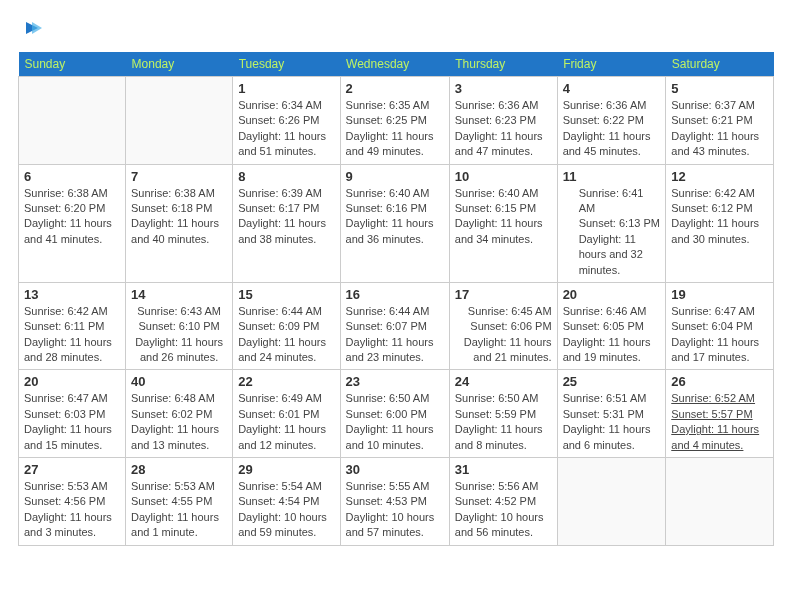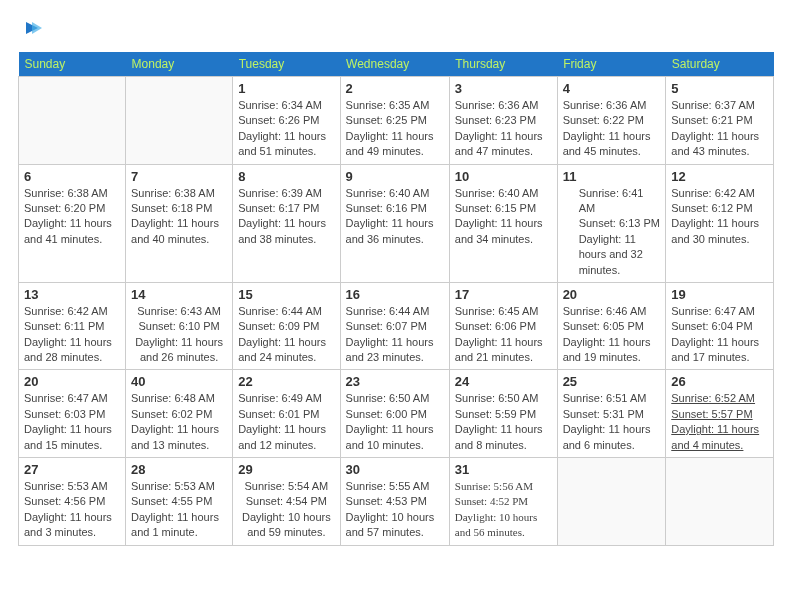--- a/index.html
+++ b/index.html
@@ -237,21 +237,21 @@
 Daylight: 11 hours and 24 minutes.</div>
           </td>
           <td>
             <span class="day-num">16</span>
             <div class="day-info" style="white-space: pre-line;">Sunrise: 6:44 AM
 Sunset: 6:07 PM
 Daylight: 11 hours and 23 minutes.</div>
           </td>
           <td>
             <span class="day-num">17</span>
-            <div class="day-info" style="white-space: pre-line;">Sunrise: 6:45 AM
+            <div class="day-info" style="white-space: pre-line; text-align: right;">Sunrise: 6:45 AM
 Sunset: 6:06 PM
 Daylight: 11 hours and 21 minutes.</div>
           </td>
           <td>
             <span class="day-num">20</span>
             <div class="day-info" style="white-space: pre-line;">Sunrise: 6:46 AM
 Sunset: 6:05 PM
 Daylight: 11 hours and 19 minutes.</div>
           </td>
           <td>
@@ -313,33 +313,33 @@
 Daylight: 11 hours and 3 minutes.</div>
           </td>
           <td>
             <span class="day-num">28</span>
             <div class="day-info" style="white-space: pre-line;">Sunrise: 5:53 AM
 Sunset: 4:55 PM
 Daylight: 11 hours and 1 minute.</div>
           </td>
           <td>
             <span class="day-num">29</span>
-            <div class="day-info" style="white-space: pre-line; text-align: center;">Sunrise: 5:54 AM
+            <div class="day-info" style="white-space: pre-line;">Sunrise: 5:54 AM
 Sunset: 4:54 PM
 Daylight: 10 hours and 59 minutes.</div>
           </td>
           <td>
             <span class="day-num">30</span>
             <div class="day-info" style="white-space: pre-line;">Sunrise: 5:55 AM
 Sunset: 4:53 PM
 Daylight: 10 hours and 57 minutes.</div>
           </td>
           <td>
             <span class="day-num">31</span>
-            <div class="day-info" style="white-space: pre-line; font-family: Liberation Serif, serif;">Sunrise: 5:56 AM
+            <div class="day-info" style="white-space: pre-line;">Sunrise: 5:56 AM
 Sunset: 4:52 PM
 Daylight: 10 hours and 56 minutes.</div>
           </td>
           <td class="empty-cell"></td>
           <td class="empty-cell"></td>
         </tr>
       </tbody>
   </table>
 </div>
 

